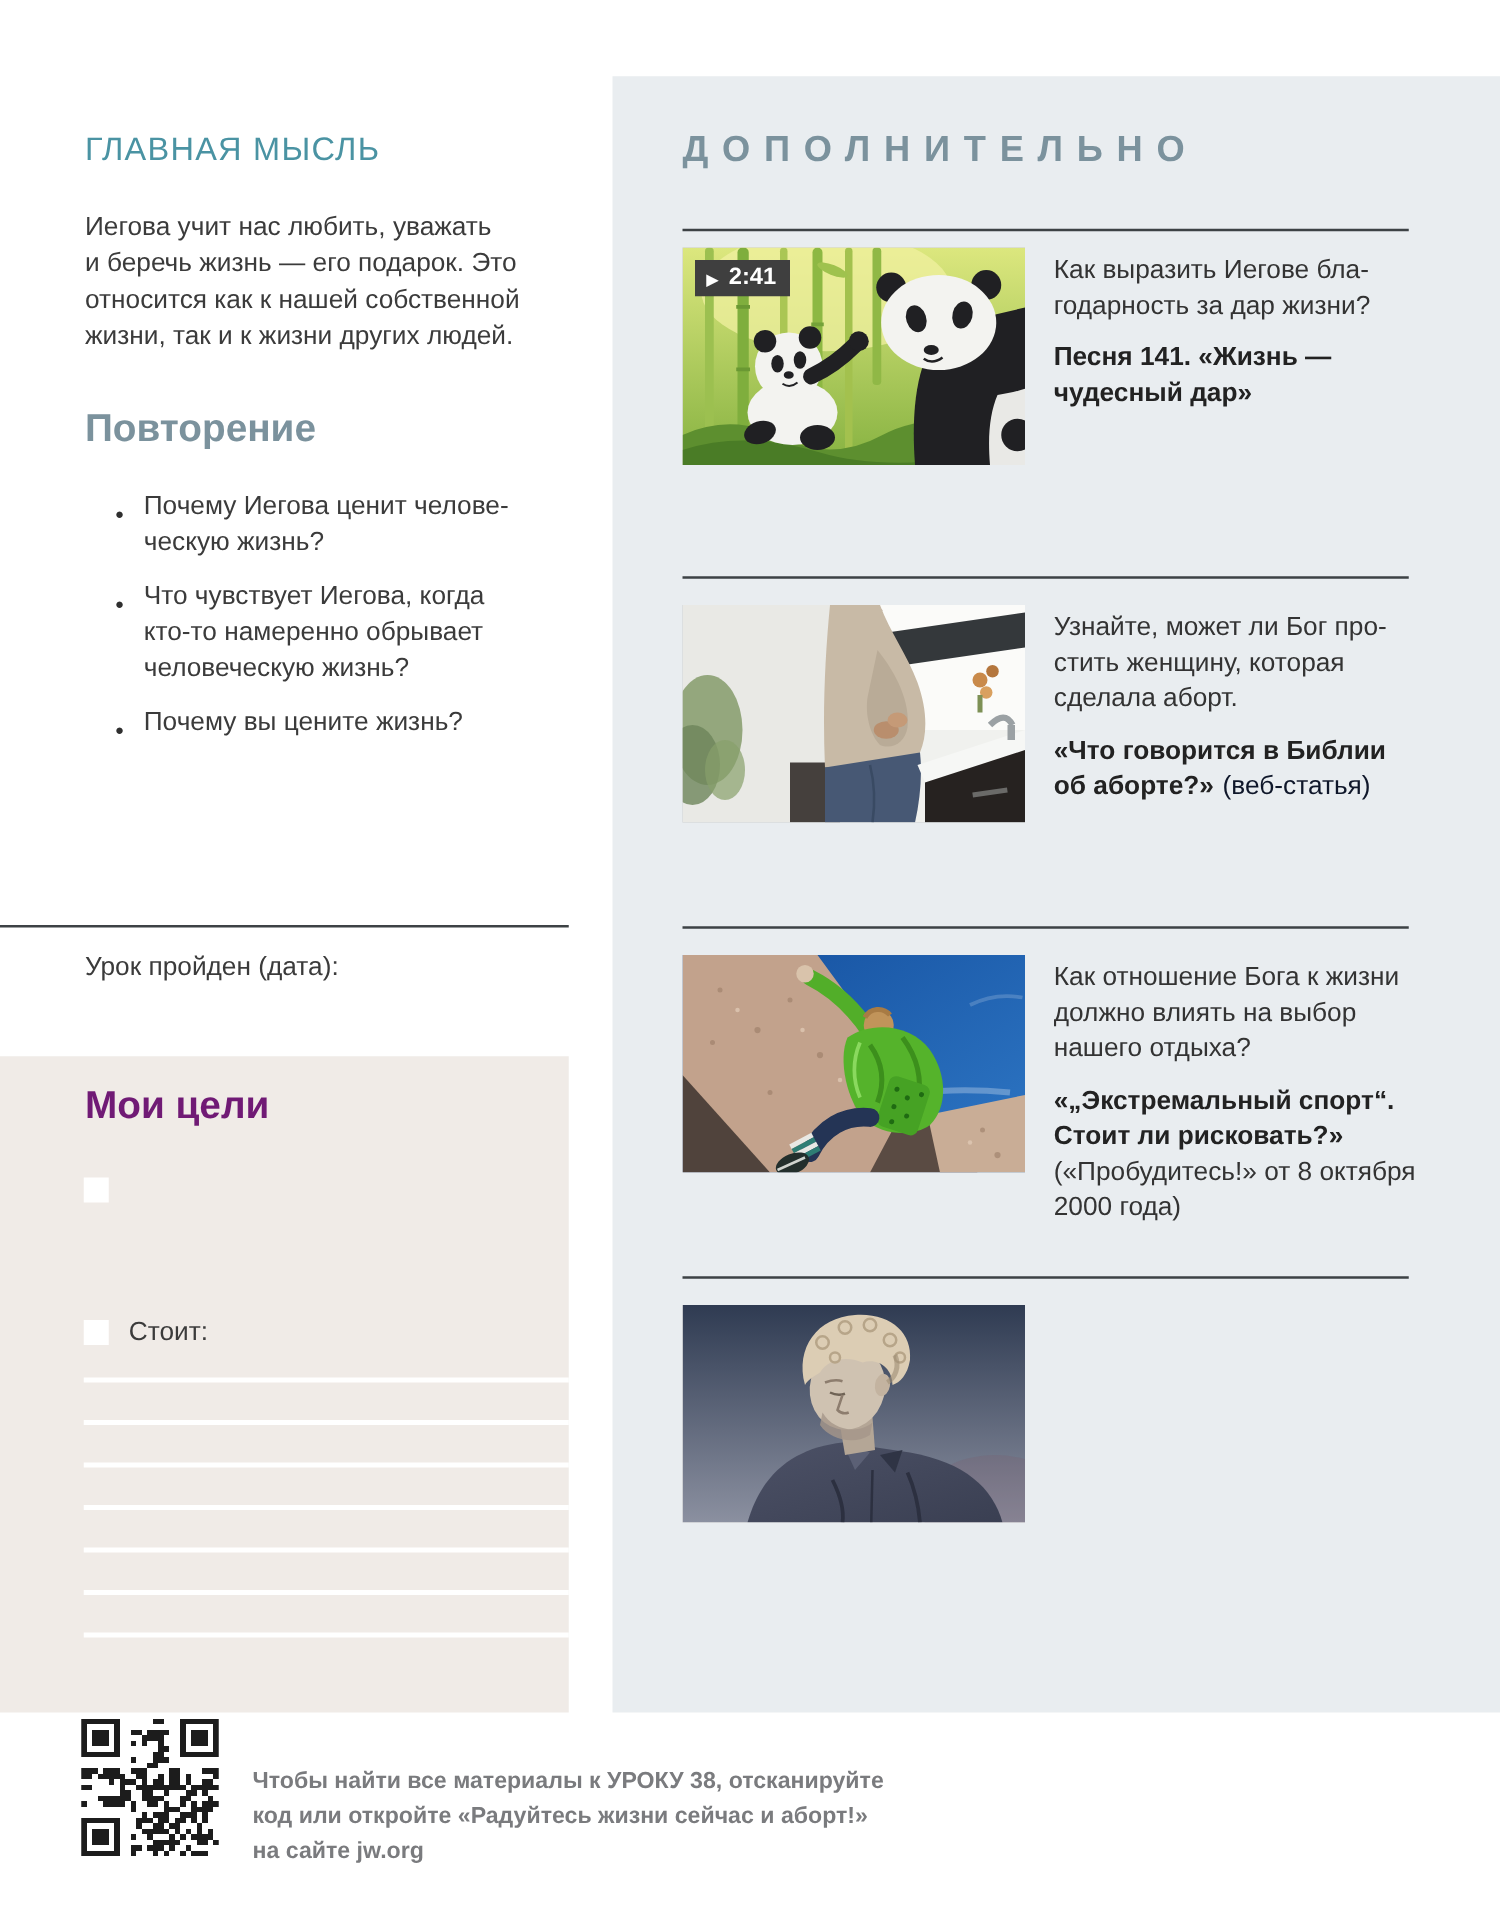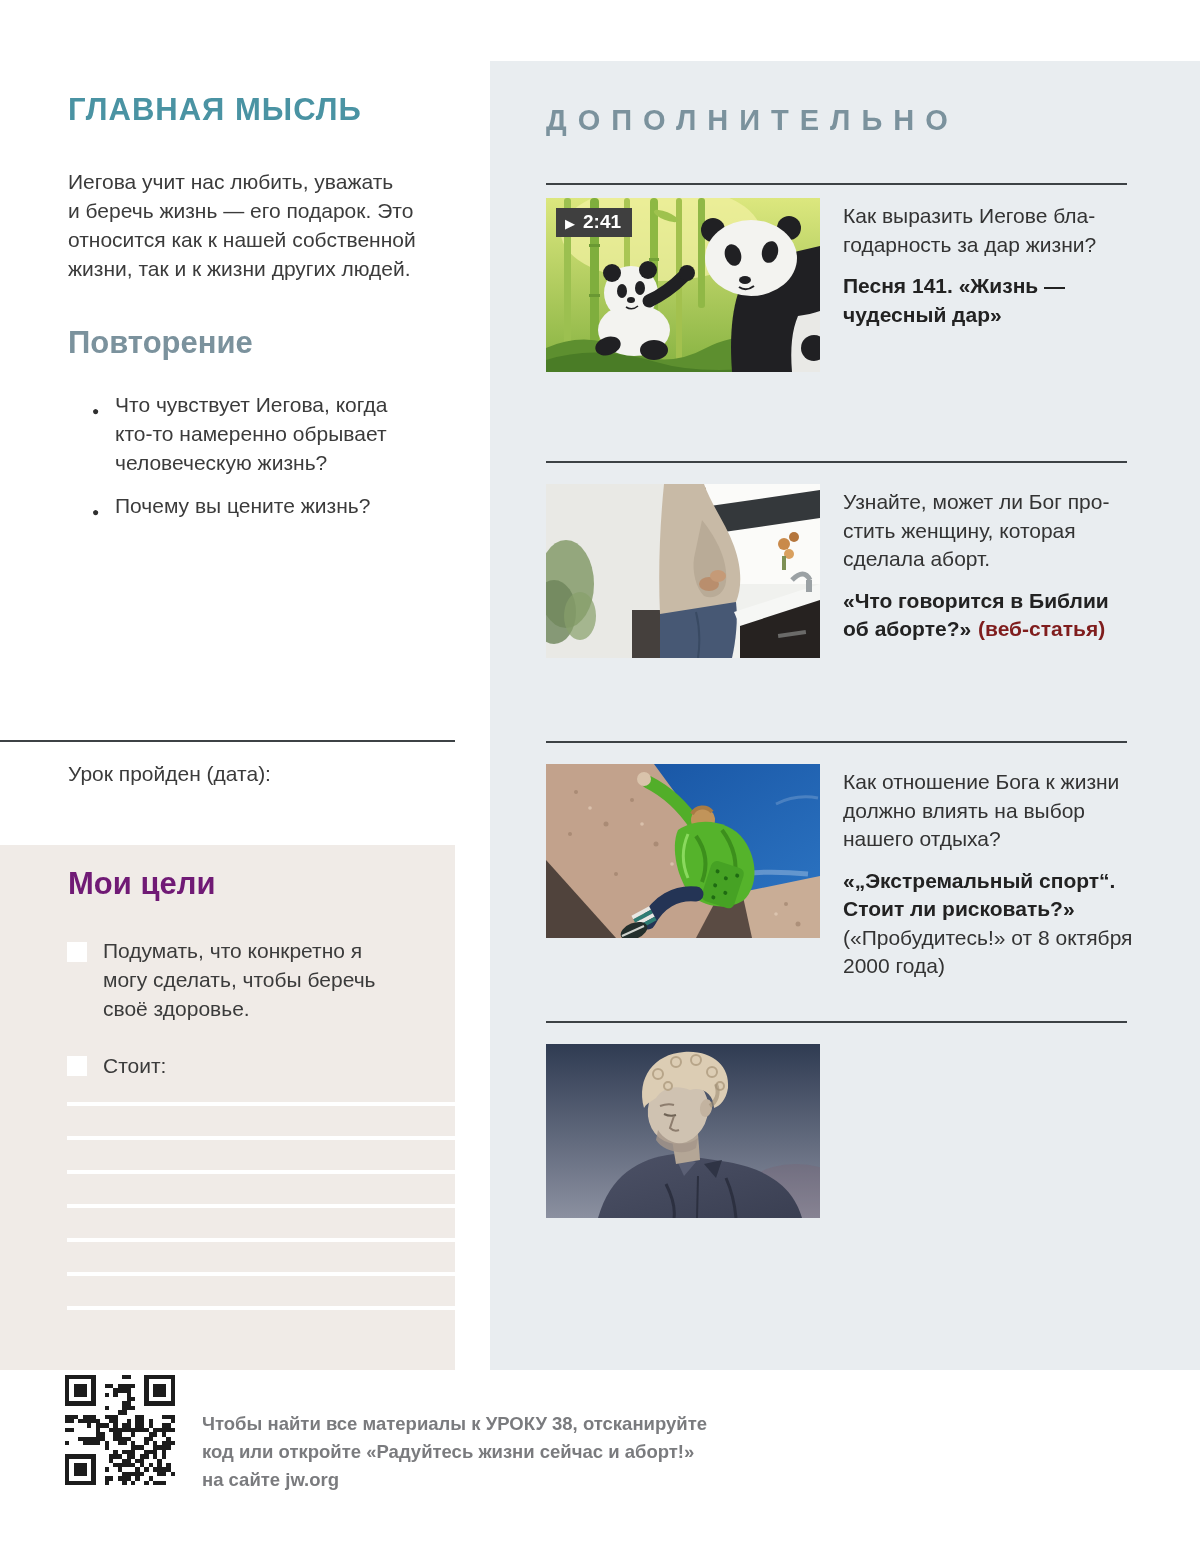--- a/index.html
+++ b/index.html
@@ -17,25 +17,25 @@
   .t1{top:198px}.t2{top:484px}.t3{top:764px}.t4{top:1044px}
   .thumb svg{display:block;width:274px;height:174px;}
 
   .badge{position:absolute;left:556px;top:208px;background:#3f3f3f;color:#ffffff;display:flex;align-items:center;gap:8px;padding:3px 11px 4px 9px;font-size:19px;font-weight:bold;}
   .badge .play{font-size:13px;line-height:1;position:relative;top:1px;}
 
   .item-text{position:absolute;left:843px;width:357px;font-size:21px;line-height:28.5px;color:#333333;}
   .x1{top:202px}.x2{top:488px}.x3{top:768px}.x4{top:1048px}
   .item-text .desc{margin:0 0 13px 0;}
   .item-text .ref{margin:0;font-weight:bold;color:#222;}
-  .note-inline{font-weight:bold;color:#7f1d1d;margin-left:0.33em;}
+  .note-inline{font-weight:normal;color:#0f172a;margin-left:0.33em;}
   .note-block{margin:0;font-weight:normal;color:#333;}
 
   
-  .main-title{position:absolute;left:68px;top:92px;font-size:31px;font-weight:bold;letter-spacing:1px;color:#4a93a3;white-space:nowrap;}
+  .main-title{position:absolute;left:68px;top:104px;font-size:26px;font-weight:normal;letter-spacing:1px;color:#4a93a3;white-space:nowrap;}
   .main-body{position:absolute;left:68px;top:167px;width:420px;font-size:21px;line-height:29px;}
   .review-title{position:absolute;left:68px;top:325px;font-size:31px;font-weight:bold;color:#7b929d;}
   .review-list{position:absolute;left:68px;top:390px;width:412px;margin:0;padding:0;list-style:none;font-size:21px;line-height:29px;}
   .review-list li{position:relative;padding-left:47px;margin-bottom:14px;}
   .review-list li::before{content:"●";position:absolute;left:24px;top:7px;font-size:12px;color:#2f2f2f;}
 
   .rule-left{position:absolute;left:0;top:740px;width:455px;height:0;border-top:2px solid #3d4245;}
   .lesson-done{position:absolute;left:68px;top:762px;font-size:21px;}
 
   .goals-box{position:absolute;left:0;top:845px;width:455px;height:525px;background:#f0ebe7;}
@@ -278,35 +278,34 @@
   </div>
 
   <div class="main-title">ГЛАВНАЯ МЫСЛЬ</div>
   <div class="main-body pre">Иегова учит нас любить, уважать
 и беречь жизнь — его подарок. Это
 относится как к нашей собственной
 жизни, так и к жизни других людей.</div>
 
   <div class="review-title">Повторение</div>
   <ul class="review-list">
+    <li class="pre">Почему Иегова ценит челове-
+ческую жизнь?</li>
     <li class="pre">Что чувствует Иегова, когда
 кто-то намеренно обрывает
 человеческую жизнь?</li>
     <li class="pre">Почему вы цените жизнь?</li>
   </ul>
 
   <div class="rule-left"></div>
   <div class="lesson-done">Урок пройден (дата):</div>
 
   <div class="goals-box"></div>
   <div class="goals-title">Мои цели</div>
   <div class="checkbox cb1"></div>
-  <div class="goal-text g1 pre">Подумать, что конкретно я
-могу сделать, чтобы беречь
-своё здоровье.</div>
   <div class="checkbox cb2"></div>
   <div class="goal-text g2 pre">Стоит:</div>
   <div class="goal-line l1"></div>
   <div class="goal-line l2"></div>
   <div class="goal-line l3"></div>
   <div class="goal-line l4"></div>
   <div class="goal-line l5"></div>
   <div class="goal-line l6"></div>
   <div class="goal-line l7"></div>
 

